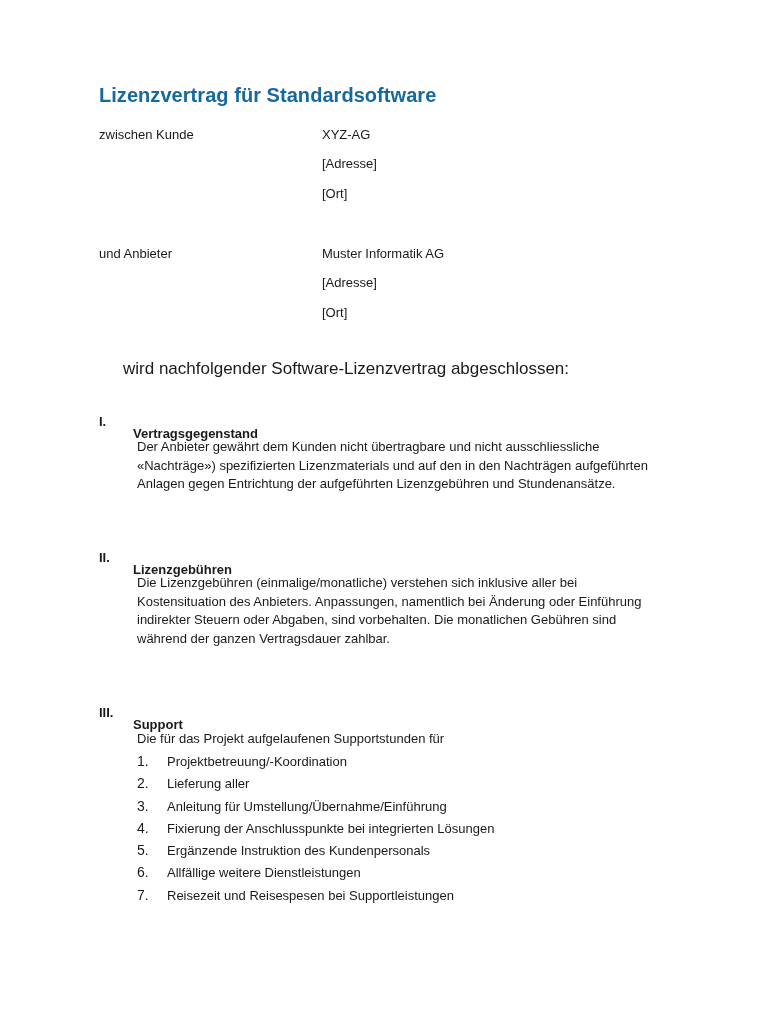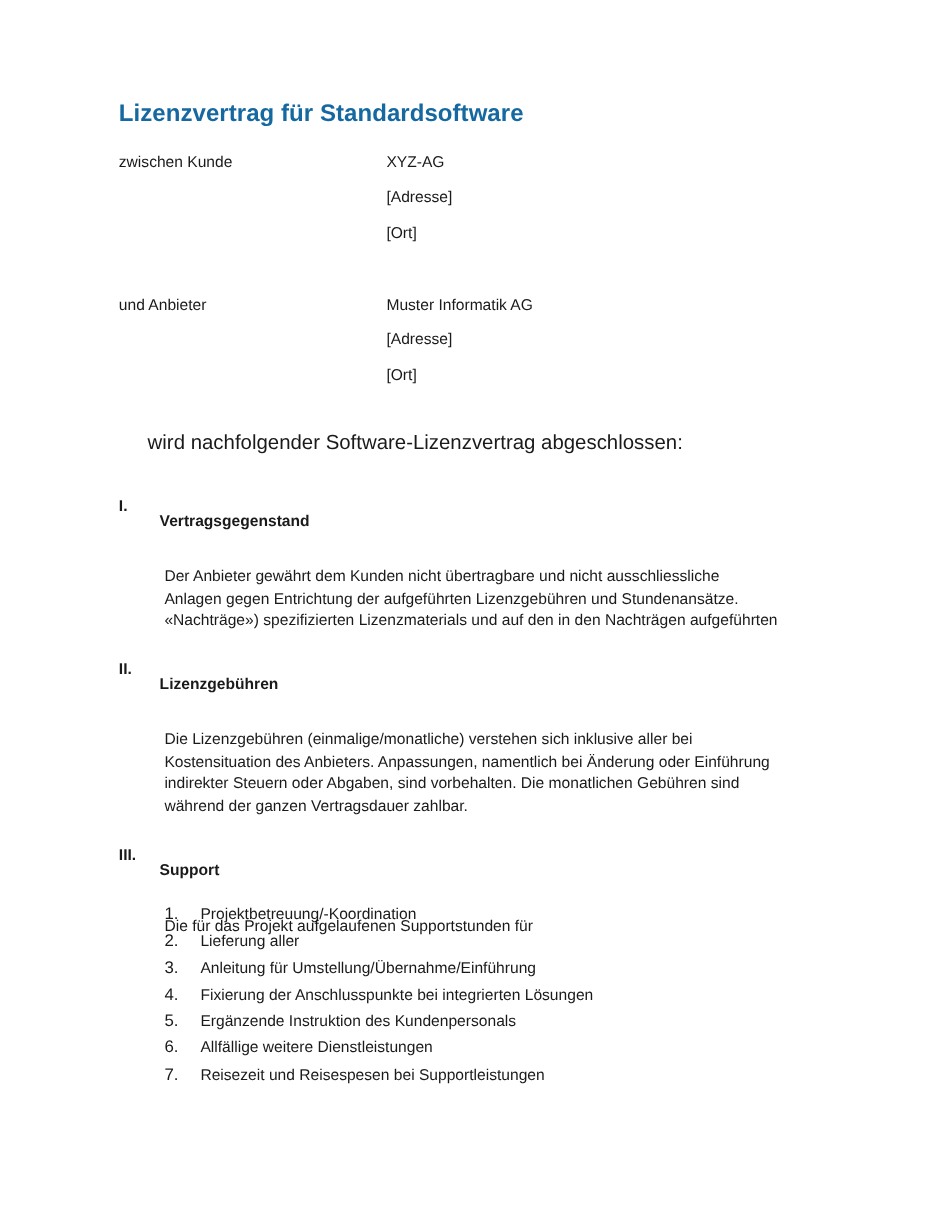--- a/index.html
+++ b/index.html
@@ -68,21 +68,20 @@
     position: absolute;
     left: 34px;
     top: 12px;
   }
   .para {
     position: absolute;
     left: 137px;
     width: 560px;
     font-size: 13px;
     line-height: 18.6px;
-    margin-top: 33px;
   }
   .para .ln {
     display: block;
     white-space: nowrap;
   }
   .list {
     position: absolute;
     left: 137px;
     top: 752px;
     width: 560px;
@@ -126,22 +125,22 @@
   <div class="party-line" style="top:305px">[Ort]</div>
 
   <div class="intro">wird nachfolgender Software-Lizenzvertrag abgeschlossen:</div>
 
   <div class="section-head" style="top:414px">
     <span class="num">I.</span>
     <span class="label">Vertragsgegenstand</span>
   </div>
   <div class="para" style="top:438px">
     <span class="ln">Der Anbieter gewährt dem Kunden nicht übertragbare und nicht ausschliessliche</span>
+    <span class="ln">«Nachträge») spezifizierten Lizenzmaterials und auf den in den Nachträgen aufgeführten</span>
     <span class="ln">Anlagen gegen Entrichtung der aufgeführten Lizenzgebühren und Stundenansätze.</span>
-    <span class="ln">«Nachträge») spezifizierten Lizenzmaterials und auf den in den Nachträgen aufgeführten</span>
   </div>
 
   <div class="section-head" style="top:550px">
     <span class="num">II.</span>
     <span class="label">Lizenzgebühren</span>
   </div>
   <div class="para" style="top:574px">
     <span class="ln">Die Lizenzgebühren (einmalige/monatliche) verstehen sich inklusive aller bei</span>
     <span class="ln">Kostensituation des Anbieters. Anpassungen, namentlich bei Änderung oder Einführung</span>
     <span class="ln">indirekter Steuern oder Abgaben, sind vorbehalten. Die monatlichen Gebühren sind</span>

